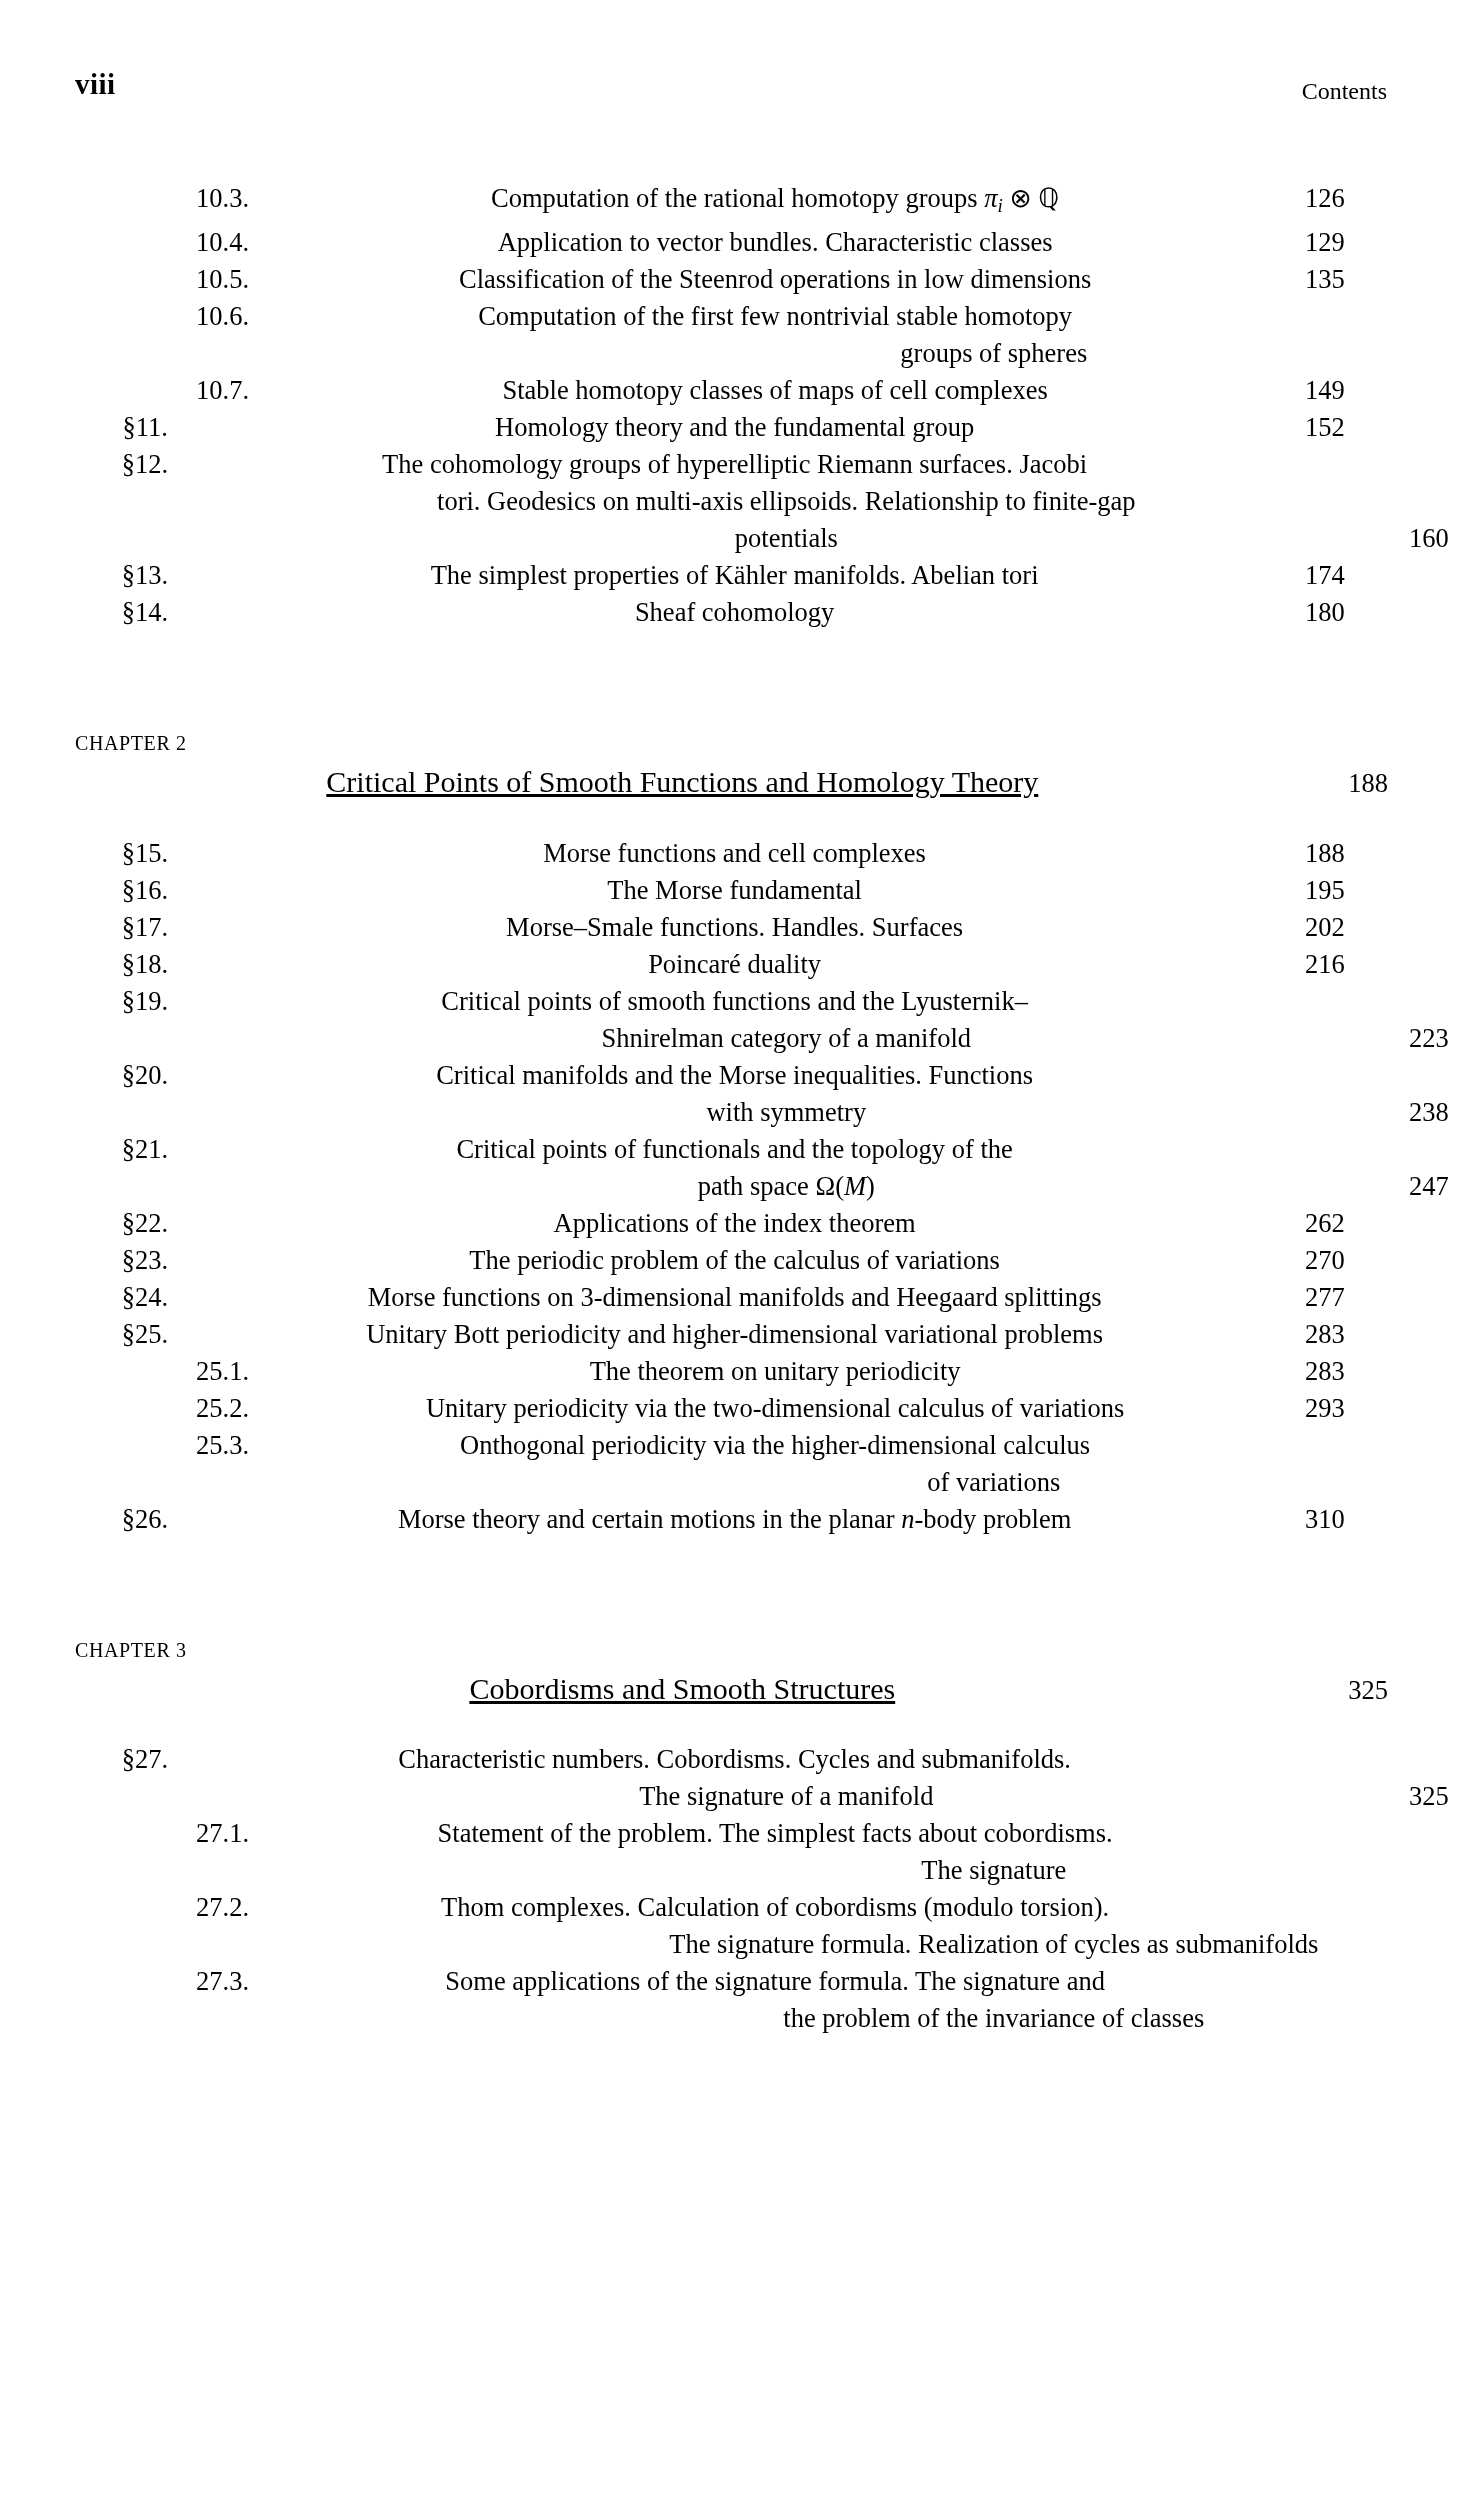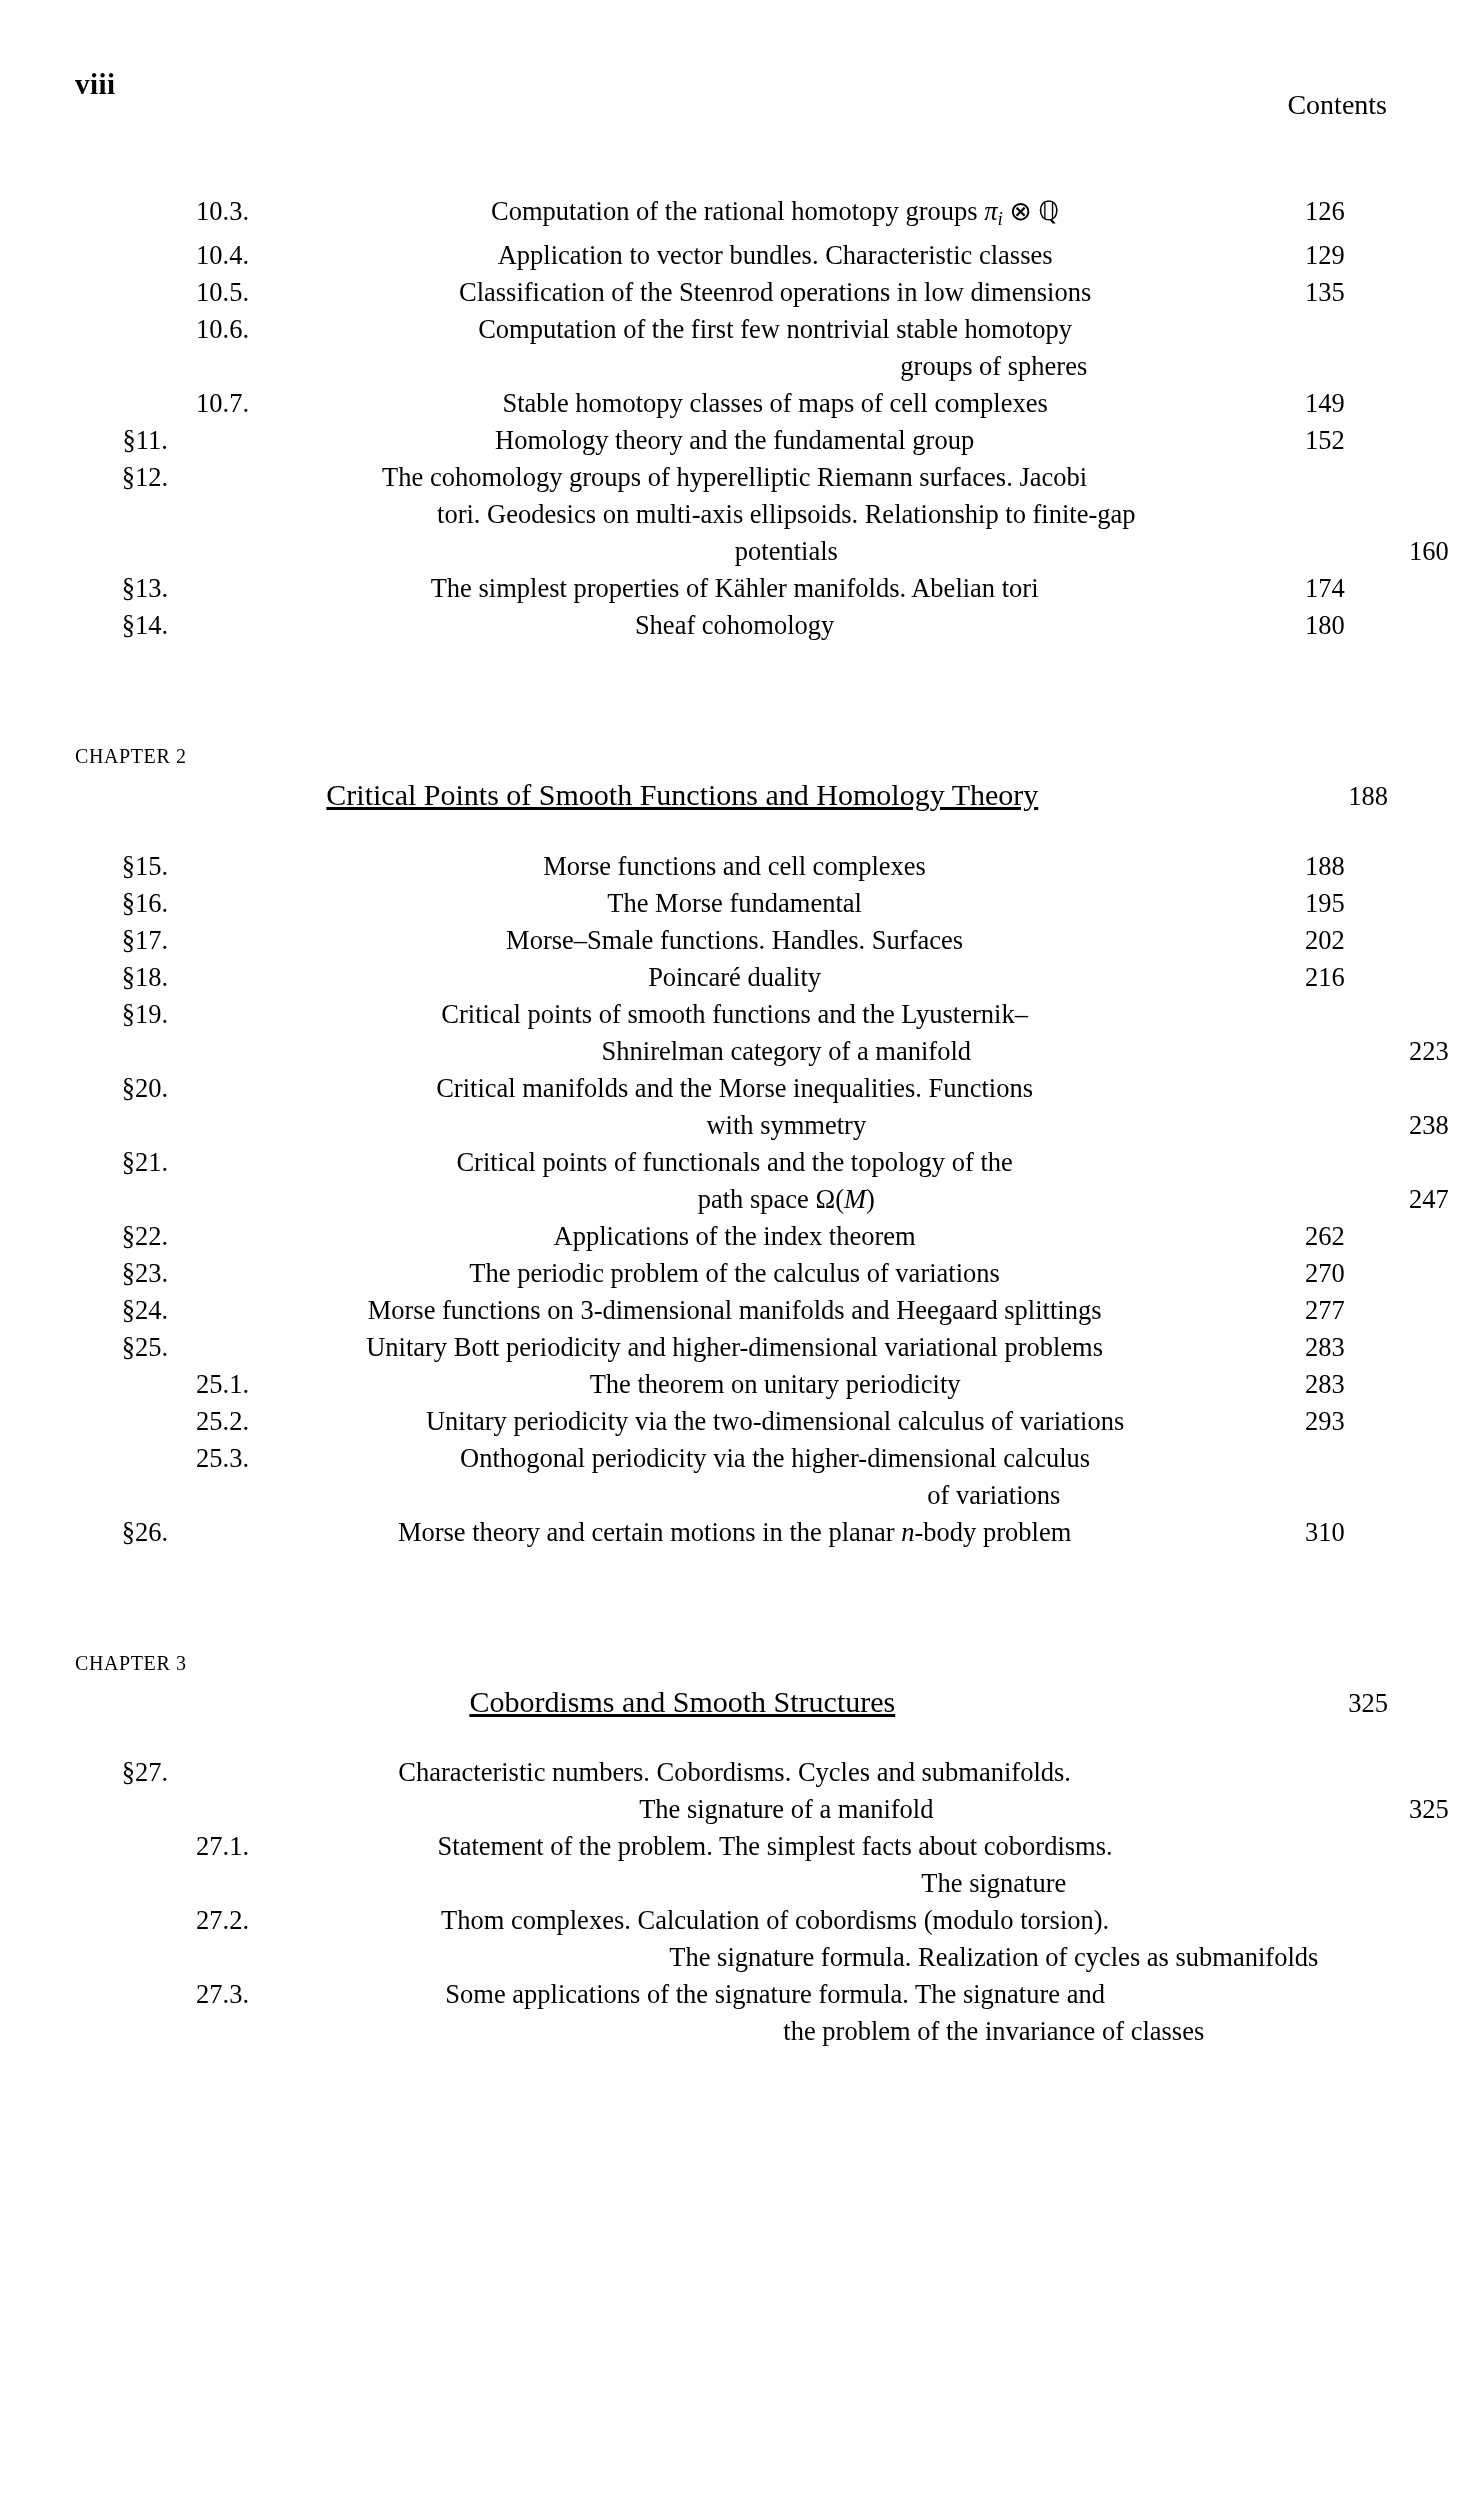--- a/index.html
+++ b/index.html
@@ -33,26 +33,26 @@
     position: absolute;
     left: 75px;
     top: 0;
     font-size: 29px;
     letter-spacing: 0.5px;
     font-weight: bold;
   }
   .head-right {
     position: absolute;
     right: 75px;
-    top: 21px;
-    font-size: 28px;
+    top: 10px;
+    font-size: 24px;
   }
   .body {
     position: absolute;
-    top: 193px;
+    top: 180px;
     left: 75px;
     width: 1313px;
   }
   .toc-row {
     display: flex;
     align-items: flex-start;
     width: 100%;
     font-size: 26.5px;
     line-height: 37px;
   }

